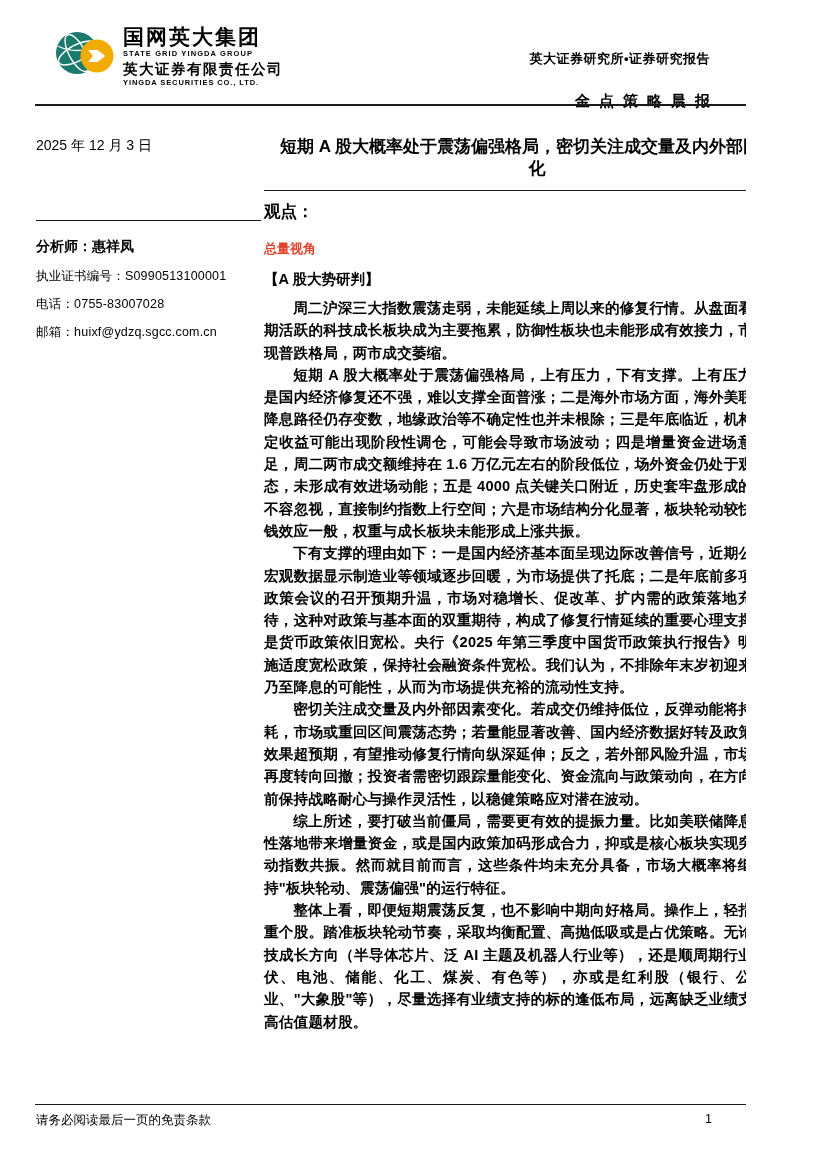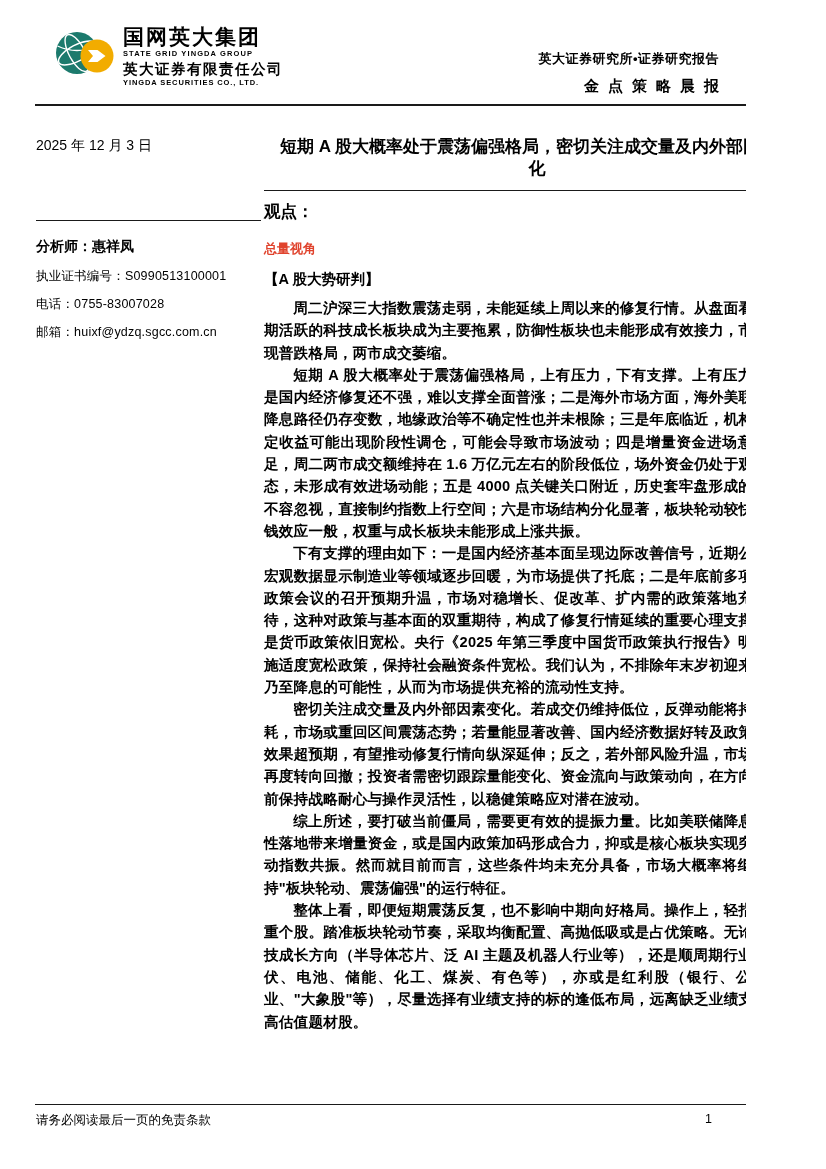--- a/index.html
+++ b/index.html
@@ -47,30 +47,30 @@
   }
   .brand-sub-en {
     font-size: 7.5px;
     font-weight: 700;
     letter-spacing: 0.9px;
     margin-top: 3px;
   }
   .header-right {
     position: absolute;
     top: 50px;
-    right: 27px;
+    right: 36px;
     text-align: right;
   }
   .institute-line {
     font-size: 13px;
     font-weight: 600;
     letter-spacing: 0.5px;
   }
   .report-series {
-    margin-top: 9px;
+    margin-top: 24px;
     font-size: 15px;
     font-weight: 700;
     letter-spacing: 9px;
     margin-right: -9px;
   }
   .rule-top {
     position: absolute;
     top: 104px;
     left: 35px;
     width: 762px;

